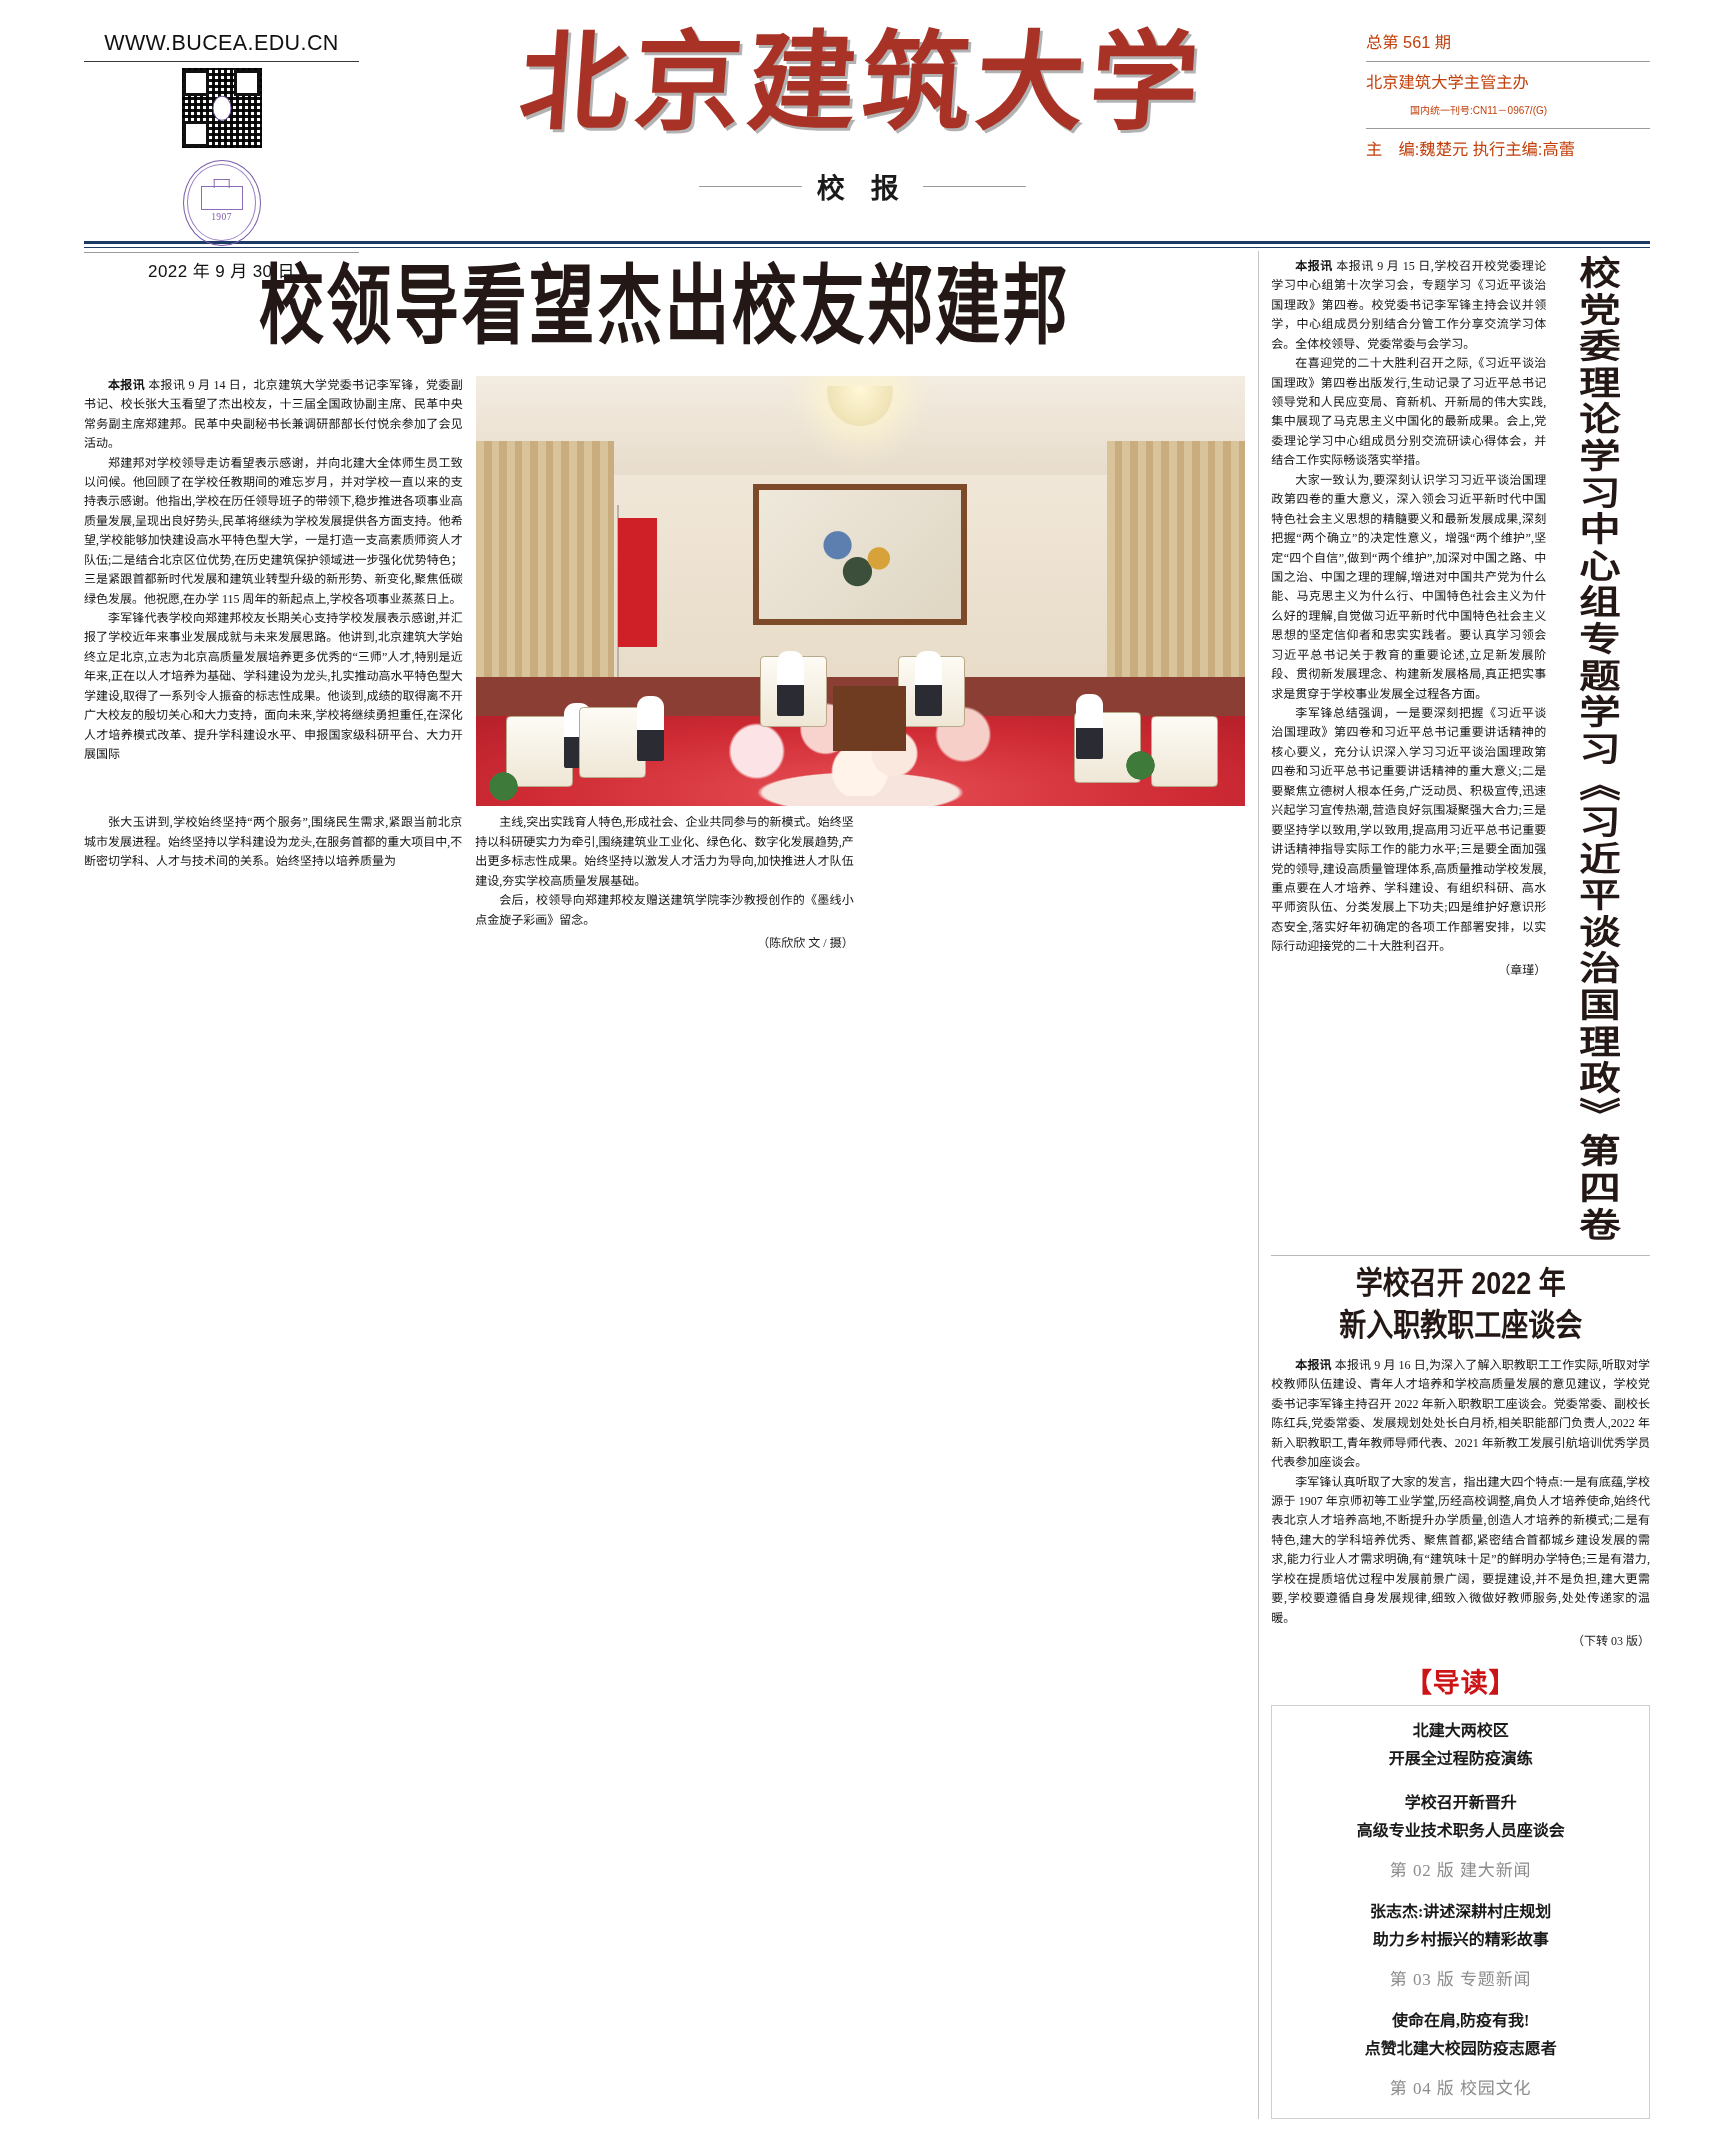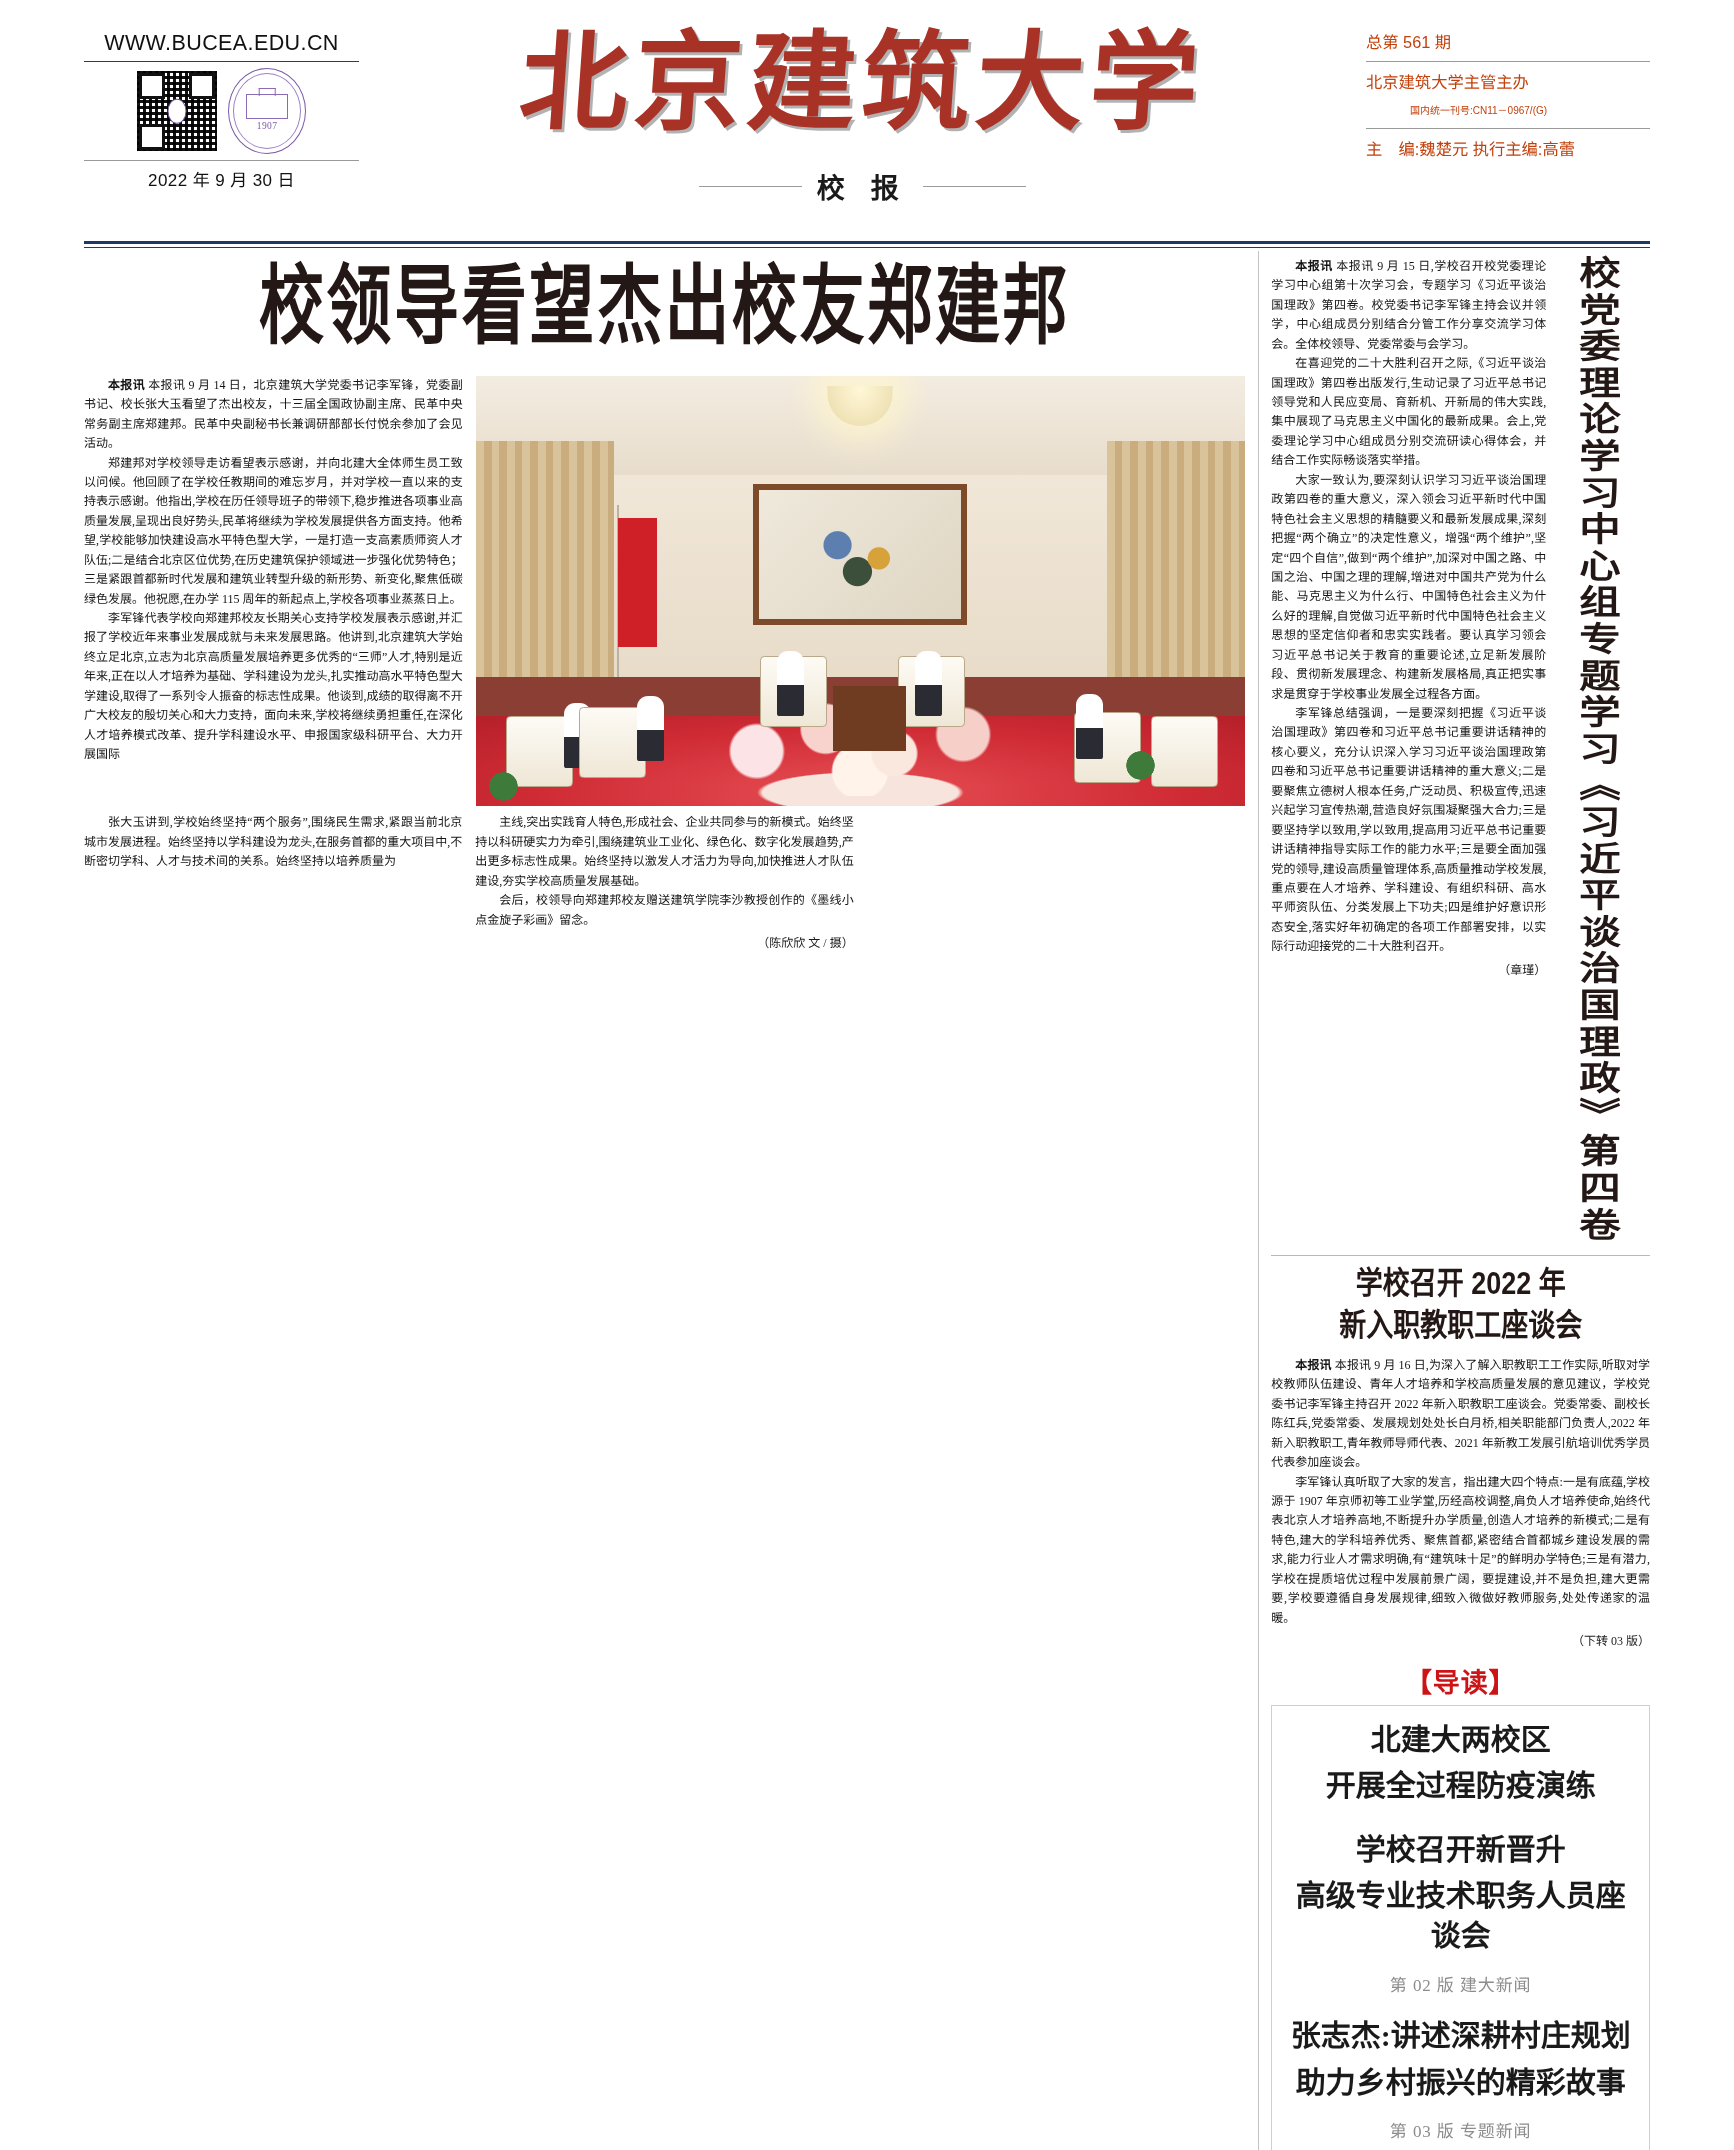--- a/index.html
+++ b/index.html
@@ -11,21 +11,21 @@
     -webkit-font-smoothing:antialiased;
   }
   .page{position:relative;width:1734px;height:2751px;background:#fff;box-sizing:border-box;}
 
   
   .masthead{position:relative;height:241px;display:flex;align-items:flex-start;padding:27px 84px 0 84px;box-sizing:border-box;}
   .mh-left{width:275px;display:flex;flex-direction:column;align-items:center;padding-top:4.3px;}
   .mh-url{font-family:"Liberation Sans","DejaVu Sans",sans-serif;font-size:21.5px;letter-spacing:0.4px;color:#111;margin-bottom:4.3px;}
   .mh-rule{width:100%;height:0.9px;background:#3a3a3a;}
   .mh-rule.thin{height:0.4px;background:#9a9a9a;}
-  .mh-badges{display:flex;align-items:center;justify-content:flex-end;gap:11.2px;padding:6.9px 0 6px;}
+  .mh-badges{display:flex;align-items:center;justify-content:flex-end;gap:11.2px;padding:6.9px 0 6px;flex-direction:column;}
   .qr{width:80px;height:80px;background:
      repeating-linear-gradient(90deg,#111 0 3px,#fff 3px 6px),
      repeating-linear-gradient(0deg,#111 0 3px,transparent 3px 6px);
      background-blend-mode:multiply;position:relative;}
   .qr:before,.qr:after{content:"";position:absolute;width:20px;height:20px;border:3.9px solid #111;background:#fff;}
   .qr:before{left:1.7px;top:1.7px;}
   .qr:after{right:1.7px;top:1.7px;}
   .qr .qr-bl{position:absolute;left:1.7px;bottom:1.7px;width:20px;height:20px;border:3.9px solid #111;background:#fff;}
   .qr .qr-mid{position:absolute;left:50%;top:50%;transform:translate(-50%,-50%);width:17px;height:22.4px;border:0.9px solid #6b4c9a;border-radius:50%;background:#fff;}
   .seal{width:76px;height:84px;border:1.7px solid #7a5ca8;border-radius:50%;position:relative;display:flex;align-items:center;justify-content:center;flex-direction:column;}
@@ -89,21 +89,21 @@
   .vhl{
     writing-mode:vertical-rl;text-orientation:upright;
     font-family:"Liberation Sans","DejaVu Sans",sans-serif;font-weight:700;
     color:#231815;letter-spacing:2.6px;
   }
   .vhl.r1{font-size:34px;transform:scaleX(1.22);transform-origin:top center;}
 
   
   .daodu-label{text-align:center;font-family:"Liberation Serif",serif;font-weight:700;font-size:27px;color:#cc1417;letter-spacing:0.9px;margin:12px 0 4.3px;}
   .daodu{border:0.4px solid #cfcfcf;padding:14.6px 11.2px 17px;text-align:center;}
-  .dd-title{font-family:"Liberation Serif","DejaVu Serif",serif;font-weight:700;font-size:30px;line-height:1.34;color:#1a1a1a;margin:0 0 6px;}
+  .dd-title{font-family:"Liberation Serif","DejaVu Serif",serif;font-weight:700;font-size:16px;line-height:1.34;color:#1a1a1a;margin:0 0 6px;}
   .dd-sec{font-family:"Liberation Serif",serif;font-size:17px;color:#8d8d8d;margin:14.6px 0 20.6px;letter-spacing:0.9px;}
   .dd-block{margin-bottom:1.7px;}
 
   
   .photo{width:100%;height:430px;position:relative;overflow:hidden;background:#d9cfc2;}
   .photo .ceil{position:absolute;left:0;top:0;right:0;height:99px;background:linear-gradient(#f3ece1,#e8ddcc);}
   .photo .lamp{position:absolute;left:50%;top:10.3px;transform:translateX(-50%);width:65px;height:40px;background:radial-gradient(ellipse at 50% 10%,#fff7d6,#e8d9a8);border-radius:0 0 34px 34px;box-shadow:0 0 30px 17px rgba(255,246,206,.75);}
   .photo .wall{position:absolute;left:0;top:99px;right:0;height:241px;background:linear-gradient(#f1e7d8,#e6dac6);}
   .photo .curtainL{position:absolute;left:0;top:65px;width:138px;height:275px;background:repeating-linear-gradient(90deg,#d9c39a 0 7.7px,#c9ad7f 7.7px 15.5px);}
   .photo .curtainR{position:absolute;right:0;top:65px;width:138px;height:275px;background:repeating-linear-gradient(90deg,#d9c39a 0 7.7px,#c9ad7f 7.7px 15.5px);}

